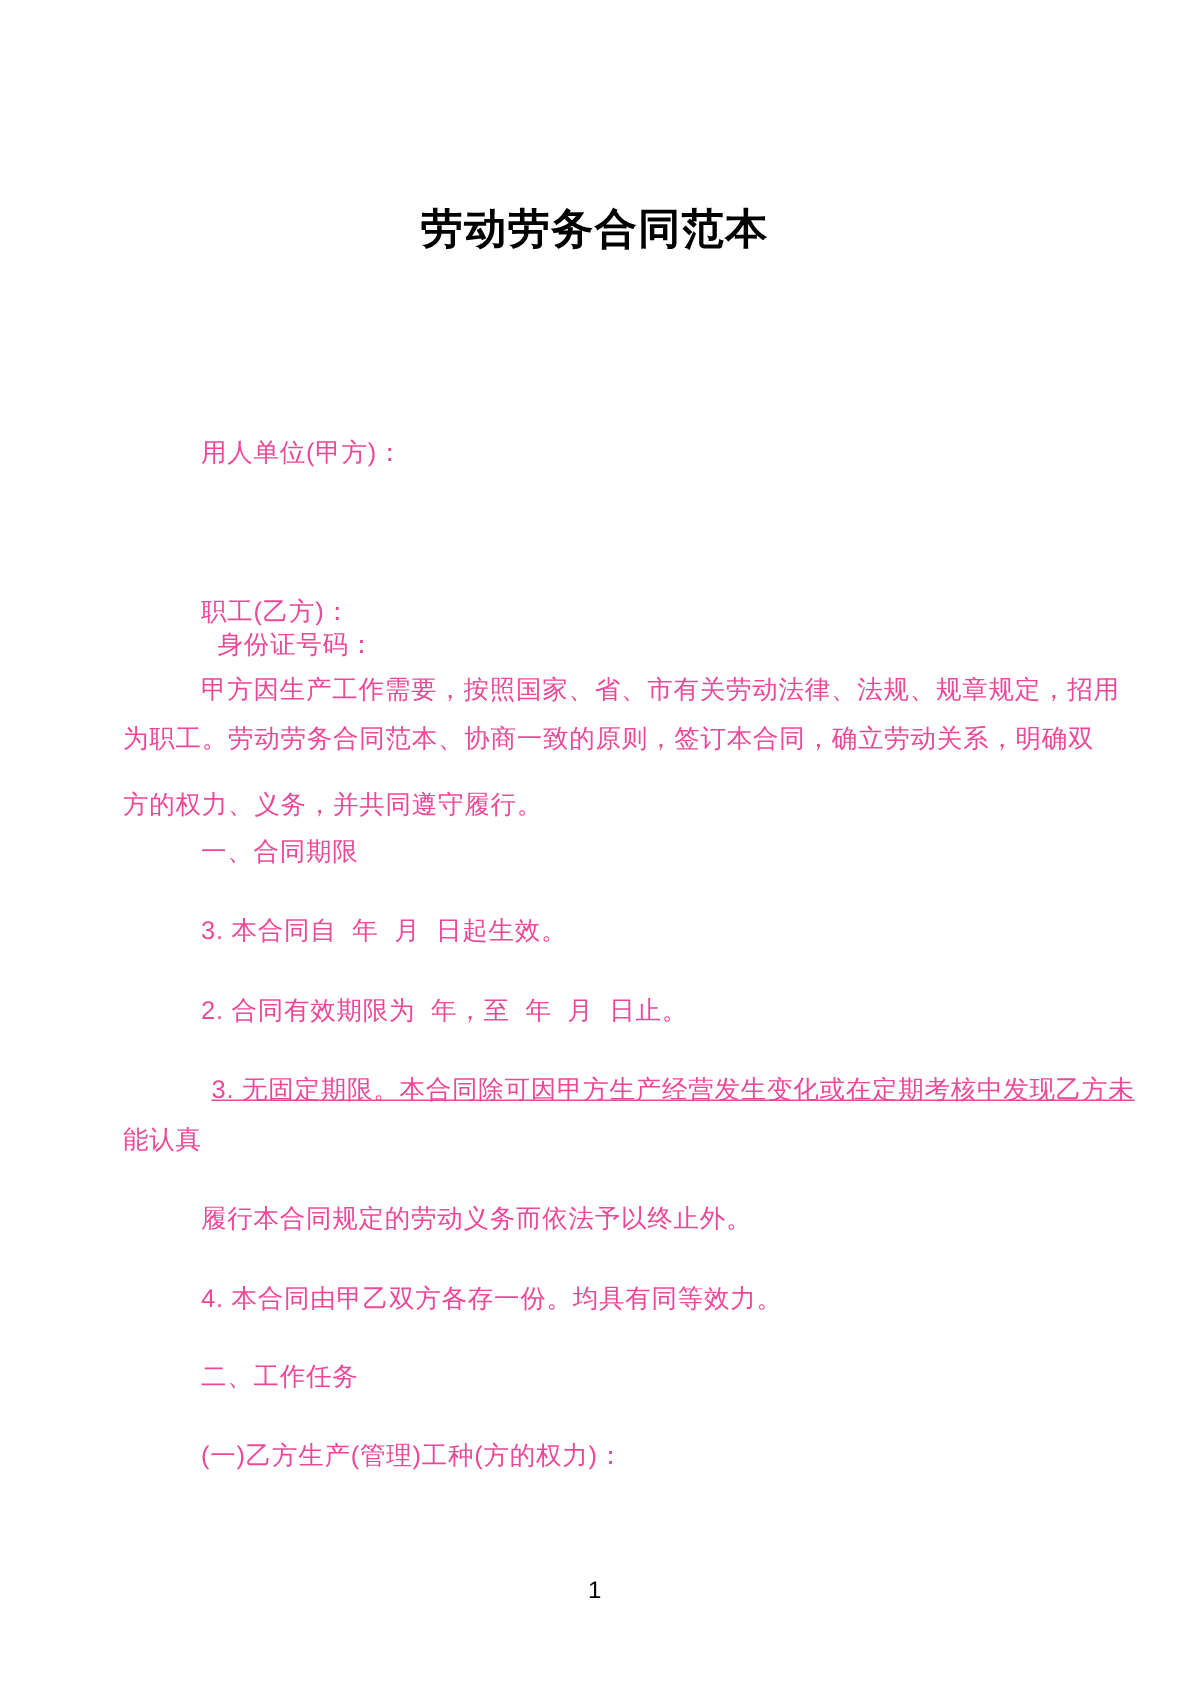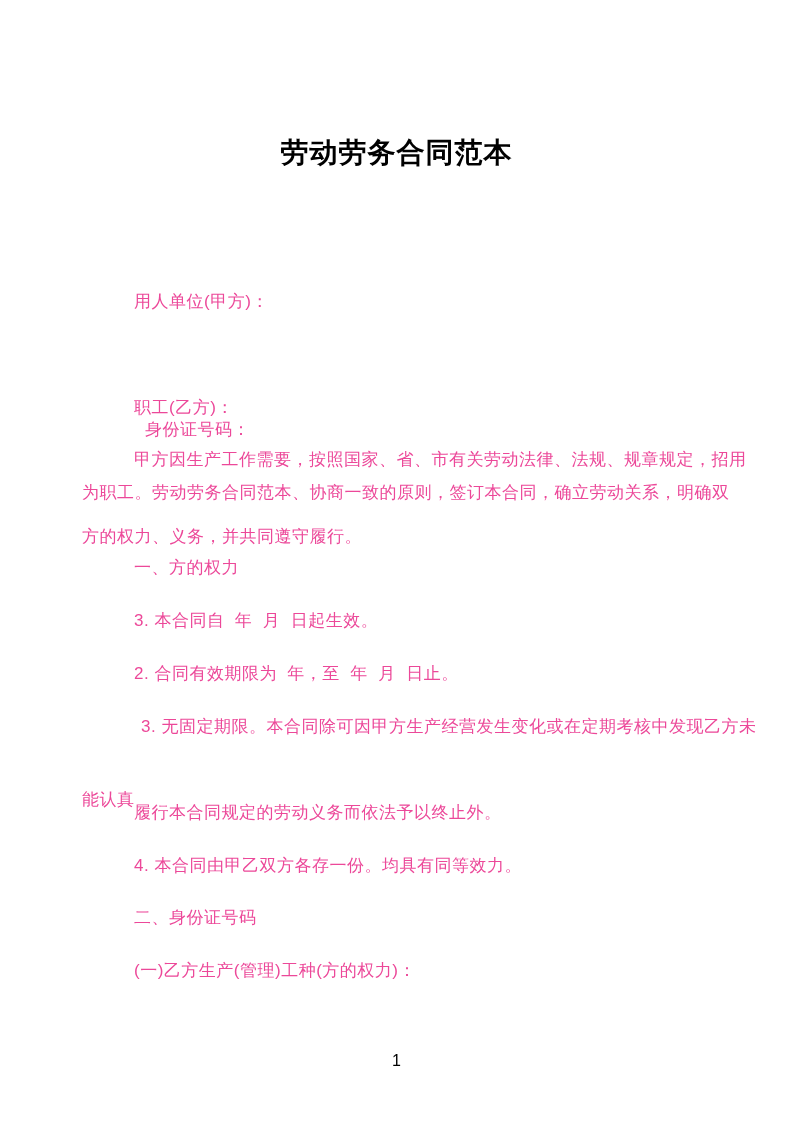--- a/index.html
+++ b/index.html
@@ -58,33 +58,33 @@
   <div class="line" style="top:354px; left:134px;margin-top:44px;">职工(乙方)：</div>
 
   <div class="line" style="top:420px; left:134px;margin-left:11px;">身份证号码：</div>
 
   <div class="line" style="top:450px; left:134px;">甲方因生产工作需要，按照国家、省、市有关劳动法律、法规、规章规定，招用</div>
 
   <div class="line" style="top:483px; left:82px;">为职工。劳动劳务合同范本、协商一致的原则，签订本合同，确立劳动关系，明确双</div>
 
   <div class="line" style="top:516px; left:82px;margin-top:11px;">方的权力、义务，并共同遵守履行。</div>
 
-  <div class="line" style="top:558px; left:134px;">一、方的权力</div>
+  <div class="line" style="top:558px; left:134px;">一、合同期限</div>
 
   <div class="line" style="top:611px; left:134px;">3. 本合同自  年  月  日起生效。</div>
 
   <div class="line" style="top:664px; left:134px;">2. 合同有效期限为  年，至  年  月  日止。</div>
 
-  <div class="line" style="top:717px; left:141px;">3. 无固定期限。本合同除可因甲方生产经营发生变化或在定期考核中发现乙方未</div>
+  <div class="line" style="top:717px; left:141px;text-decoration:underline;">3. 无固定期限。本合同除可因甲方生产经营发生变化或在定期考核中发现乙方未</div>
 
-  <div class="line" style="top:750px; left:82px;margin-top:40px;">能认真</div>
+  <div class="line" style="top:750px; left:82px;">能认真</div>
 
   <div class="line" style="top:803px; left:134px;">履行本合同规定的劳动义务而依法予以终止外。</div>
 
   <div class="line" style="top:856px; left:134px;">4. 本合同由甲乙双方各存一份。均具有同等效力。</div>
 
-  <div class="line" style="top:908px; left:134px;">二、身份证号码</div>
+  <div class="line" style="top:908px; left:134px;">二、工作任务</div>
 
   <div class="line" style="top:961px; left:134px;">(一)乙方生产(管理)工种(方的权力)：</div>
 
   <div class="page-num" style="top:1051px;">1</div>
 
 </div>
 
 </body></html>

